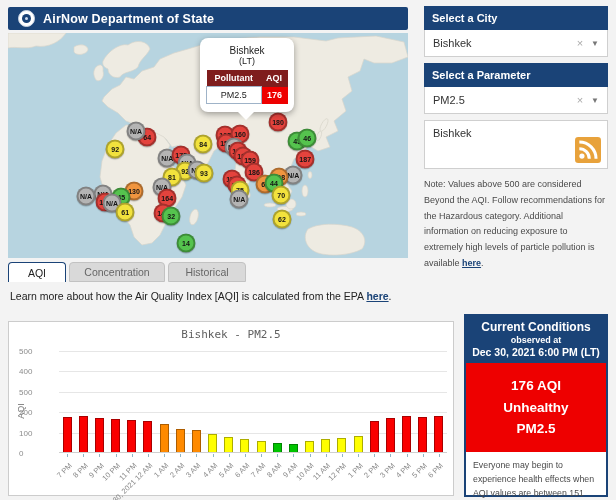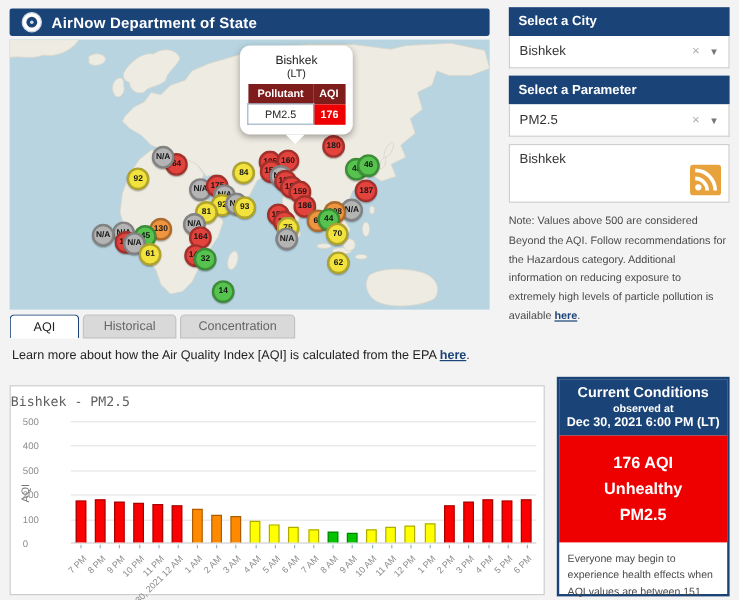--- a/index.html
+++ b/index.html
@@ -66,21 +66,21 @@
     border:1px solid #cfcfcf; font-size:11px; color:#333; padding:6px 8px; }
   .rss-icon { position:absolute; right:6px; bottom:5px; width:26px; height:26px; cursor:pointer; }
 
   .note { position:absolute; left:424px; top:177px; width:184px; font-size:9px; color:#4a4a4a;
     line-height:1.75; }
   .note a { color:#1a4377; font-weight:bold; }
 
   
   .chart-card { position:absolute; left:8px; top:321px; width:446px; height:175px;
     background:#fff; border:1px solid #ccc; }
-  .chart-title { position:absolute; left:0; top:6px; width:100%; text-align:left;
+  .chart-title { position:absolute; left:0; top:6px; width:100%; text-align:center;
     font-family:"DejaVu Sans Mono", monospace; font-size:11px; color:#5f5f5f; }
   .ylab { position:absolute; left:4px; top:84px; transform:rotate(-90deg);
     font-size:9px; color:#777; }
   .plot { position:absolute; left:50px; top:29px; width:388px; height:102px;
     border-bottom:1px solid #cfcfcf; }
   .gridline { position:absolute; left:0; width:100%; height:1px; background:#e6e6e6; }
   .ytick { position:absolute; width:34px; text-align:left; font-size:8px; color:#8c8c8c; }
   .bar { position:absolute; bottom:0; width:9px; border:1px solid rgba(0,0,0,.32);
     border-bottom:none; cursor:pointer; }
   .xaxis { position:absolute; left:50px; top:132px; width:388px; height:40px; }
@@ -194,22 +194,22 @@
         <td class="aqi-val" id="popup-aqi" style="background: rgb(238, 0, 0);">176</td>
       </tr>
     </tbody>
       </table>
     <div class="tail"></div>
   </div>
 </div>
 
 <div class="tabs">
   <div class="tab active">AQI</div>
+  <div class="tab inactive w1">Concentration</div>
   <div class="tab inactive w2">Historical</div>
-  <div class="tab inactive w1">Concentration</div>
 </div>
 
 <div class="learn-more">
   <span>Learn more about how the Air Quality Index [AQI] is calculated from the EPA </span><a href="#">here</a><span>.</span>
 </div>
 
 <div class="panel-header" style="top:6px;">Select a City</div>
 <div class="select" style="top:30px;">
   <span class="val">Bishkek</span>
   <span class="clear">×</span>

